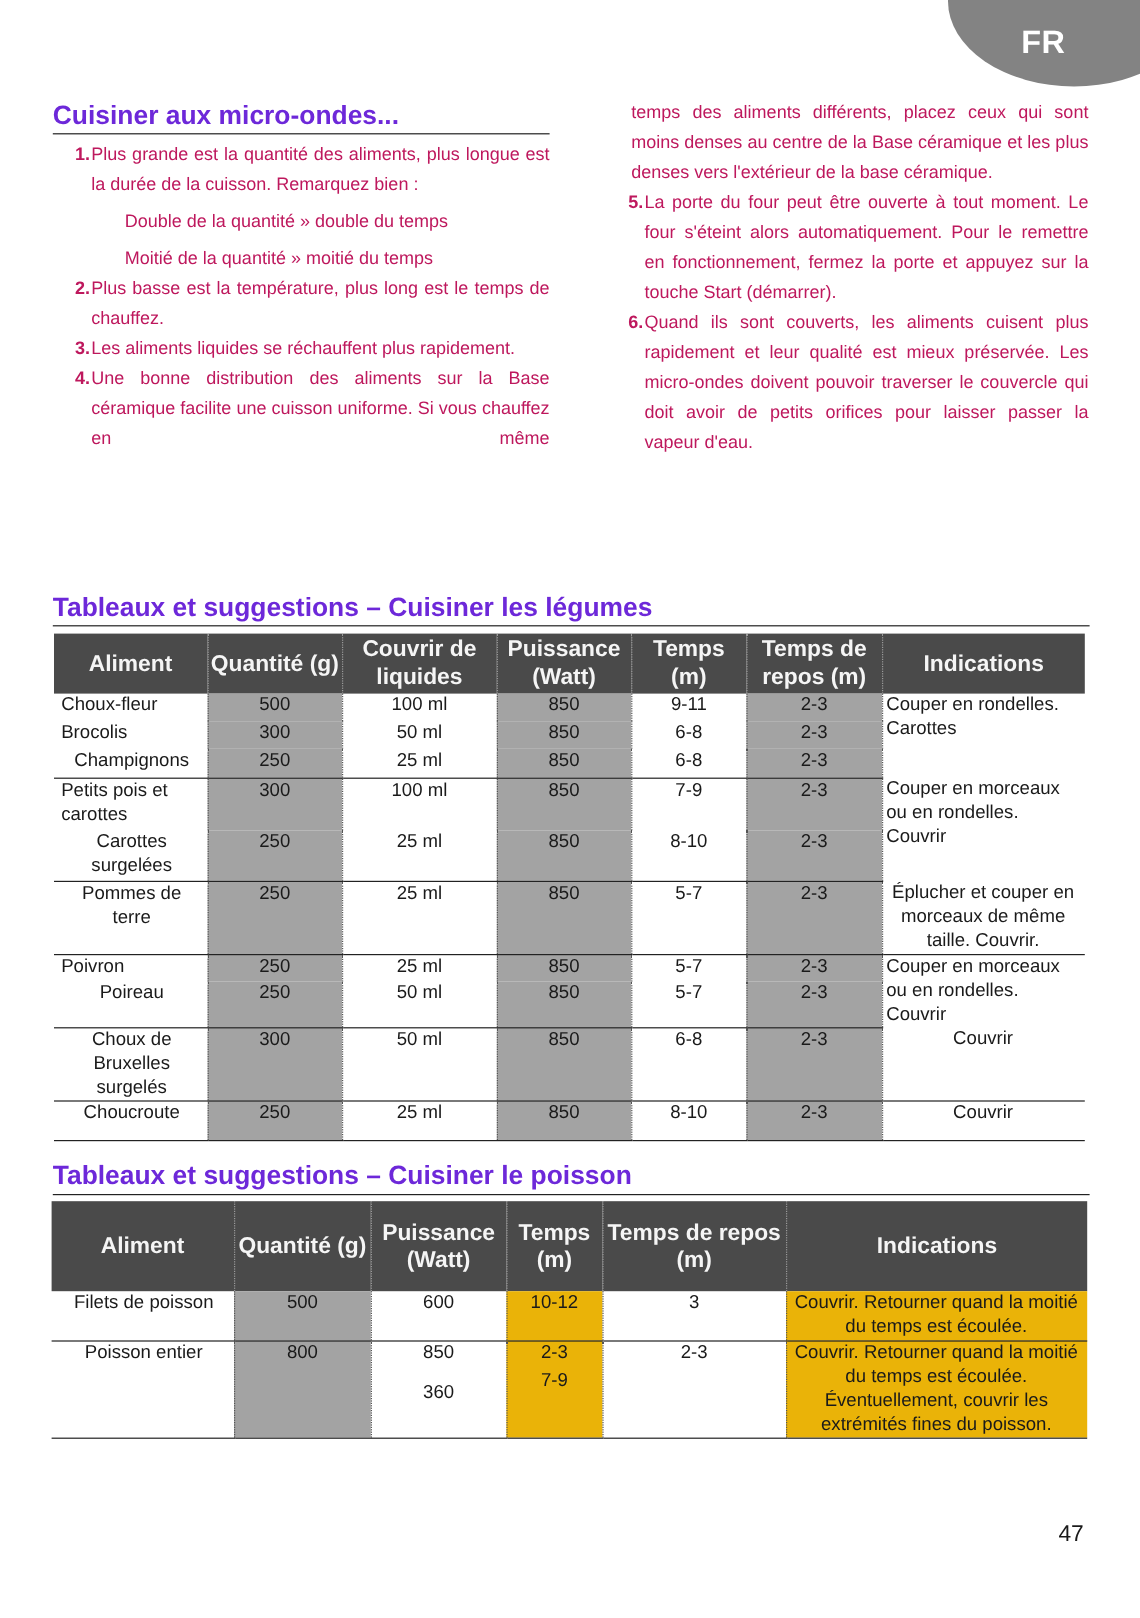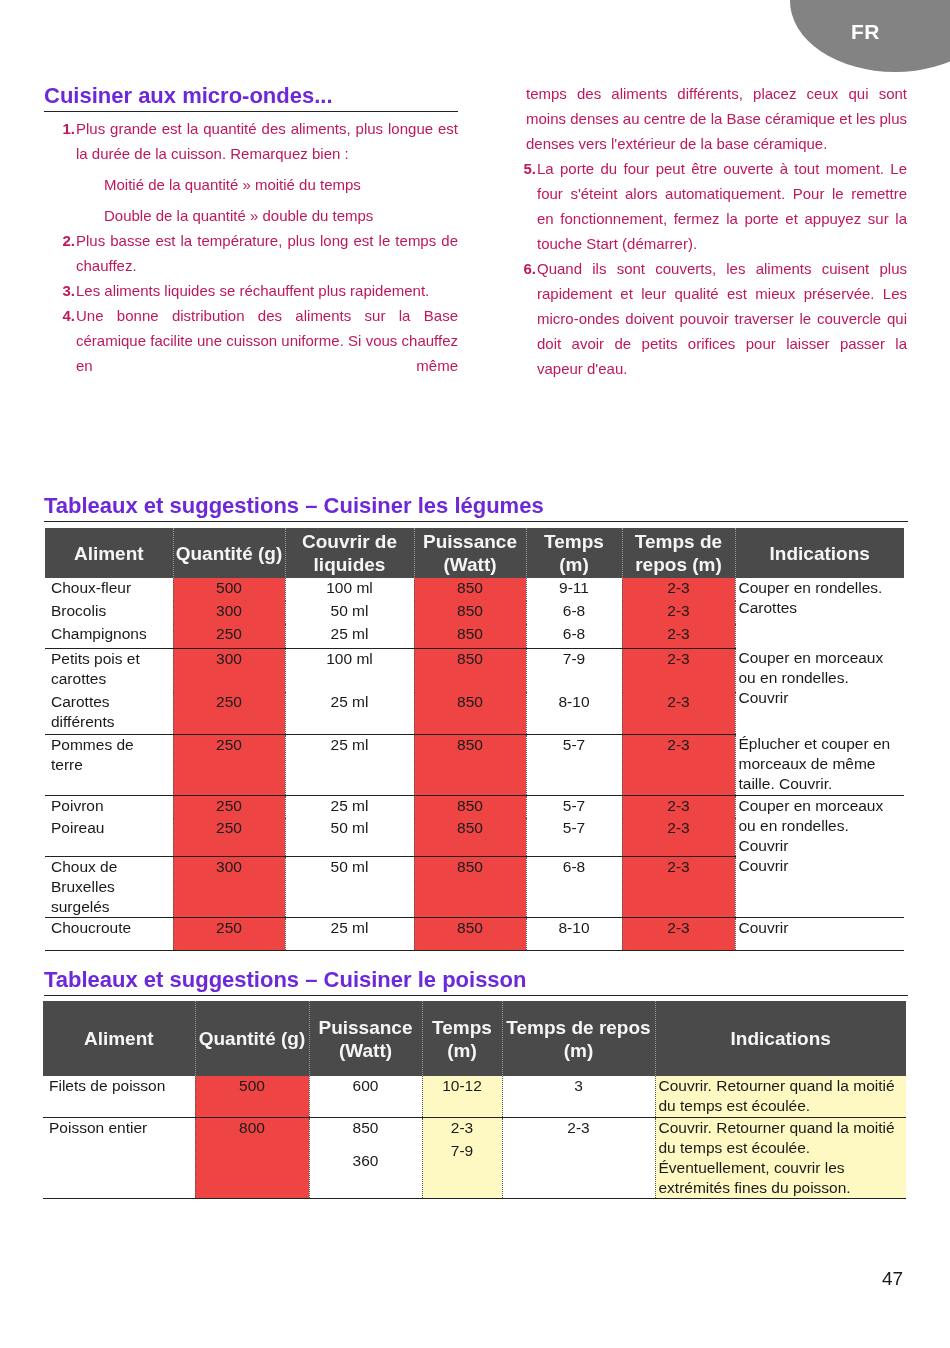--- a/index.html
+++ b/index.html
@@ -5,21 +5,21 @@
   * { box-sizing: border-box; margin: 0; padding: 0; }
   html, body { width: 950px; height: 1348px; background: #ffffff; overflow: hidden; }
   body { position: relative; font-family: "Liberation Sans", sans-serif; color: #1a1a1a; }
 
   .lang-tab {
     position: absolute; left: 790px; top: -70px; width: 210px; height: 142px;
     background: #838383; border-radius: 50%;
   }
   .lang-label {
     position: absolute; left: 851px; top: 20px; color: #ffffff;
-    font-weight: bold; font-size: 21px; letter-spacing: 0.5px;
+    font-weight: bold; font-size: 27px; letter-spacing: 0.5px;
   }
 
   .section-title {
     position: absolute; font-weight: bold; font-size: 22px; color: #6d28d9;
     border-bottom: 1.5px solid #222; padding-bottom: 2px;
   }
 
   .col { position: absolute; font-size: 15px; line-height: 25px; color: #be185d; }
   .col-left { left: 44px; top: 116px; width: 414px; }
   .col-right { left: 505px; top: 81px; width: 402px; }
@@ -38,44 +38,44 @@
     line-height: 23px; text-align: center; vertical-align: middle;
     border-left: 1px dotted #9a9a9a; padding: 0 2px;
   }
   th:first-child { border-left: none; }
   td {
     vertical-align: top; text-align: center; line-height: 20px;
     border-left: 1px dotted #555; padding: 0 4px;
   }
   td:first-child { border-left: none; text-align: left; padding-left: 6px; }
   td.left { text-align: left; padding-left: 3px; }
-  tr.group-end td { border-bottom: 1.5px solid #222; }
-  .shade { background: #ef4444; }
-  .shade-light { background: #fef9c3; }
+  tr.group-end td { border-bottom: 1.5px solid #222; text-align: center; }
+  .shade { background: #a3a3a3; }
+  .shade-light { background: #eab308; }
 
   .veg-table { left: 45px; top: 528px; width: 859px; }
   .fish-table { left: 43px; top: 1001px; width: 863px; }
 
   .page-number { position: absolute; left: 882px; top: 1268px; font-size: 19px; color: #1a1a1a; }
 </style>
 </head>
 <body>
 
 <div class="lang-tab"></div>
 <div class="lang-label">FR</div>
 
 <div class="section-title" style="left:44px; top:83px; width:414px;">Cuisiner aux micro-ondes...</div>
 
 <div class="col col-left">
   <div class="item">
     <span class="num">1.</span>
     <span class="txt">Plus grande est la quantité des aliments, plus longue est la durée de la cuisson. Remarquez bien :</span>
   </div>
+  <div class="sub">Double de la quantité » double du temps</div>
   <div class="sub">Moitié de la quantité » moitié du temps</div>
-  <div class="sub">Double de la quantité » double du temps</div>
   <div class="item">
     <span class="num">2.</span>
     <span class="txt">Plus basse est la température, plus long est le temps de chauffez.</span>
   </div>
   <div class="item">
     <span class="num">3.</span>
     <span class="txt">Les aliments liquides se réchauffent plus rapidement.</span>
   </div>
   <div class="item">
     <span class="num">4.</span>
@@ -151,21 +151,21 @@
     <tr style="height:44px;">
       <td>Petits pois et carottes</td>
       <td class="shade">300</td>
       <td>100 ml</td>
       <td class="shade">850</td>
       <td>7-9</td>
       <td class="shade">2-3</td>
       <td class="left" rowspan="2">Couper en morceaux ou en rondelles. Couvrir</td>
     </tr>
     <tr class="group-end" style="height:42px;">
-      <td>Carottes différents</td>
+      <td>Carottes surgelées</td>
       <td class="shade">250</td>
       <td>25 ml</td>
       <td class="shade">850</td>
       <td>8-10</td>
       <td class="shade">2-3</td>
     </tr>
 
     <tr class="group-end" style="height:61px;">
       <td>Pommes de terre</td>
       <td class="shade">250</td>

